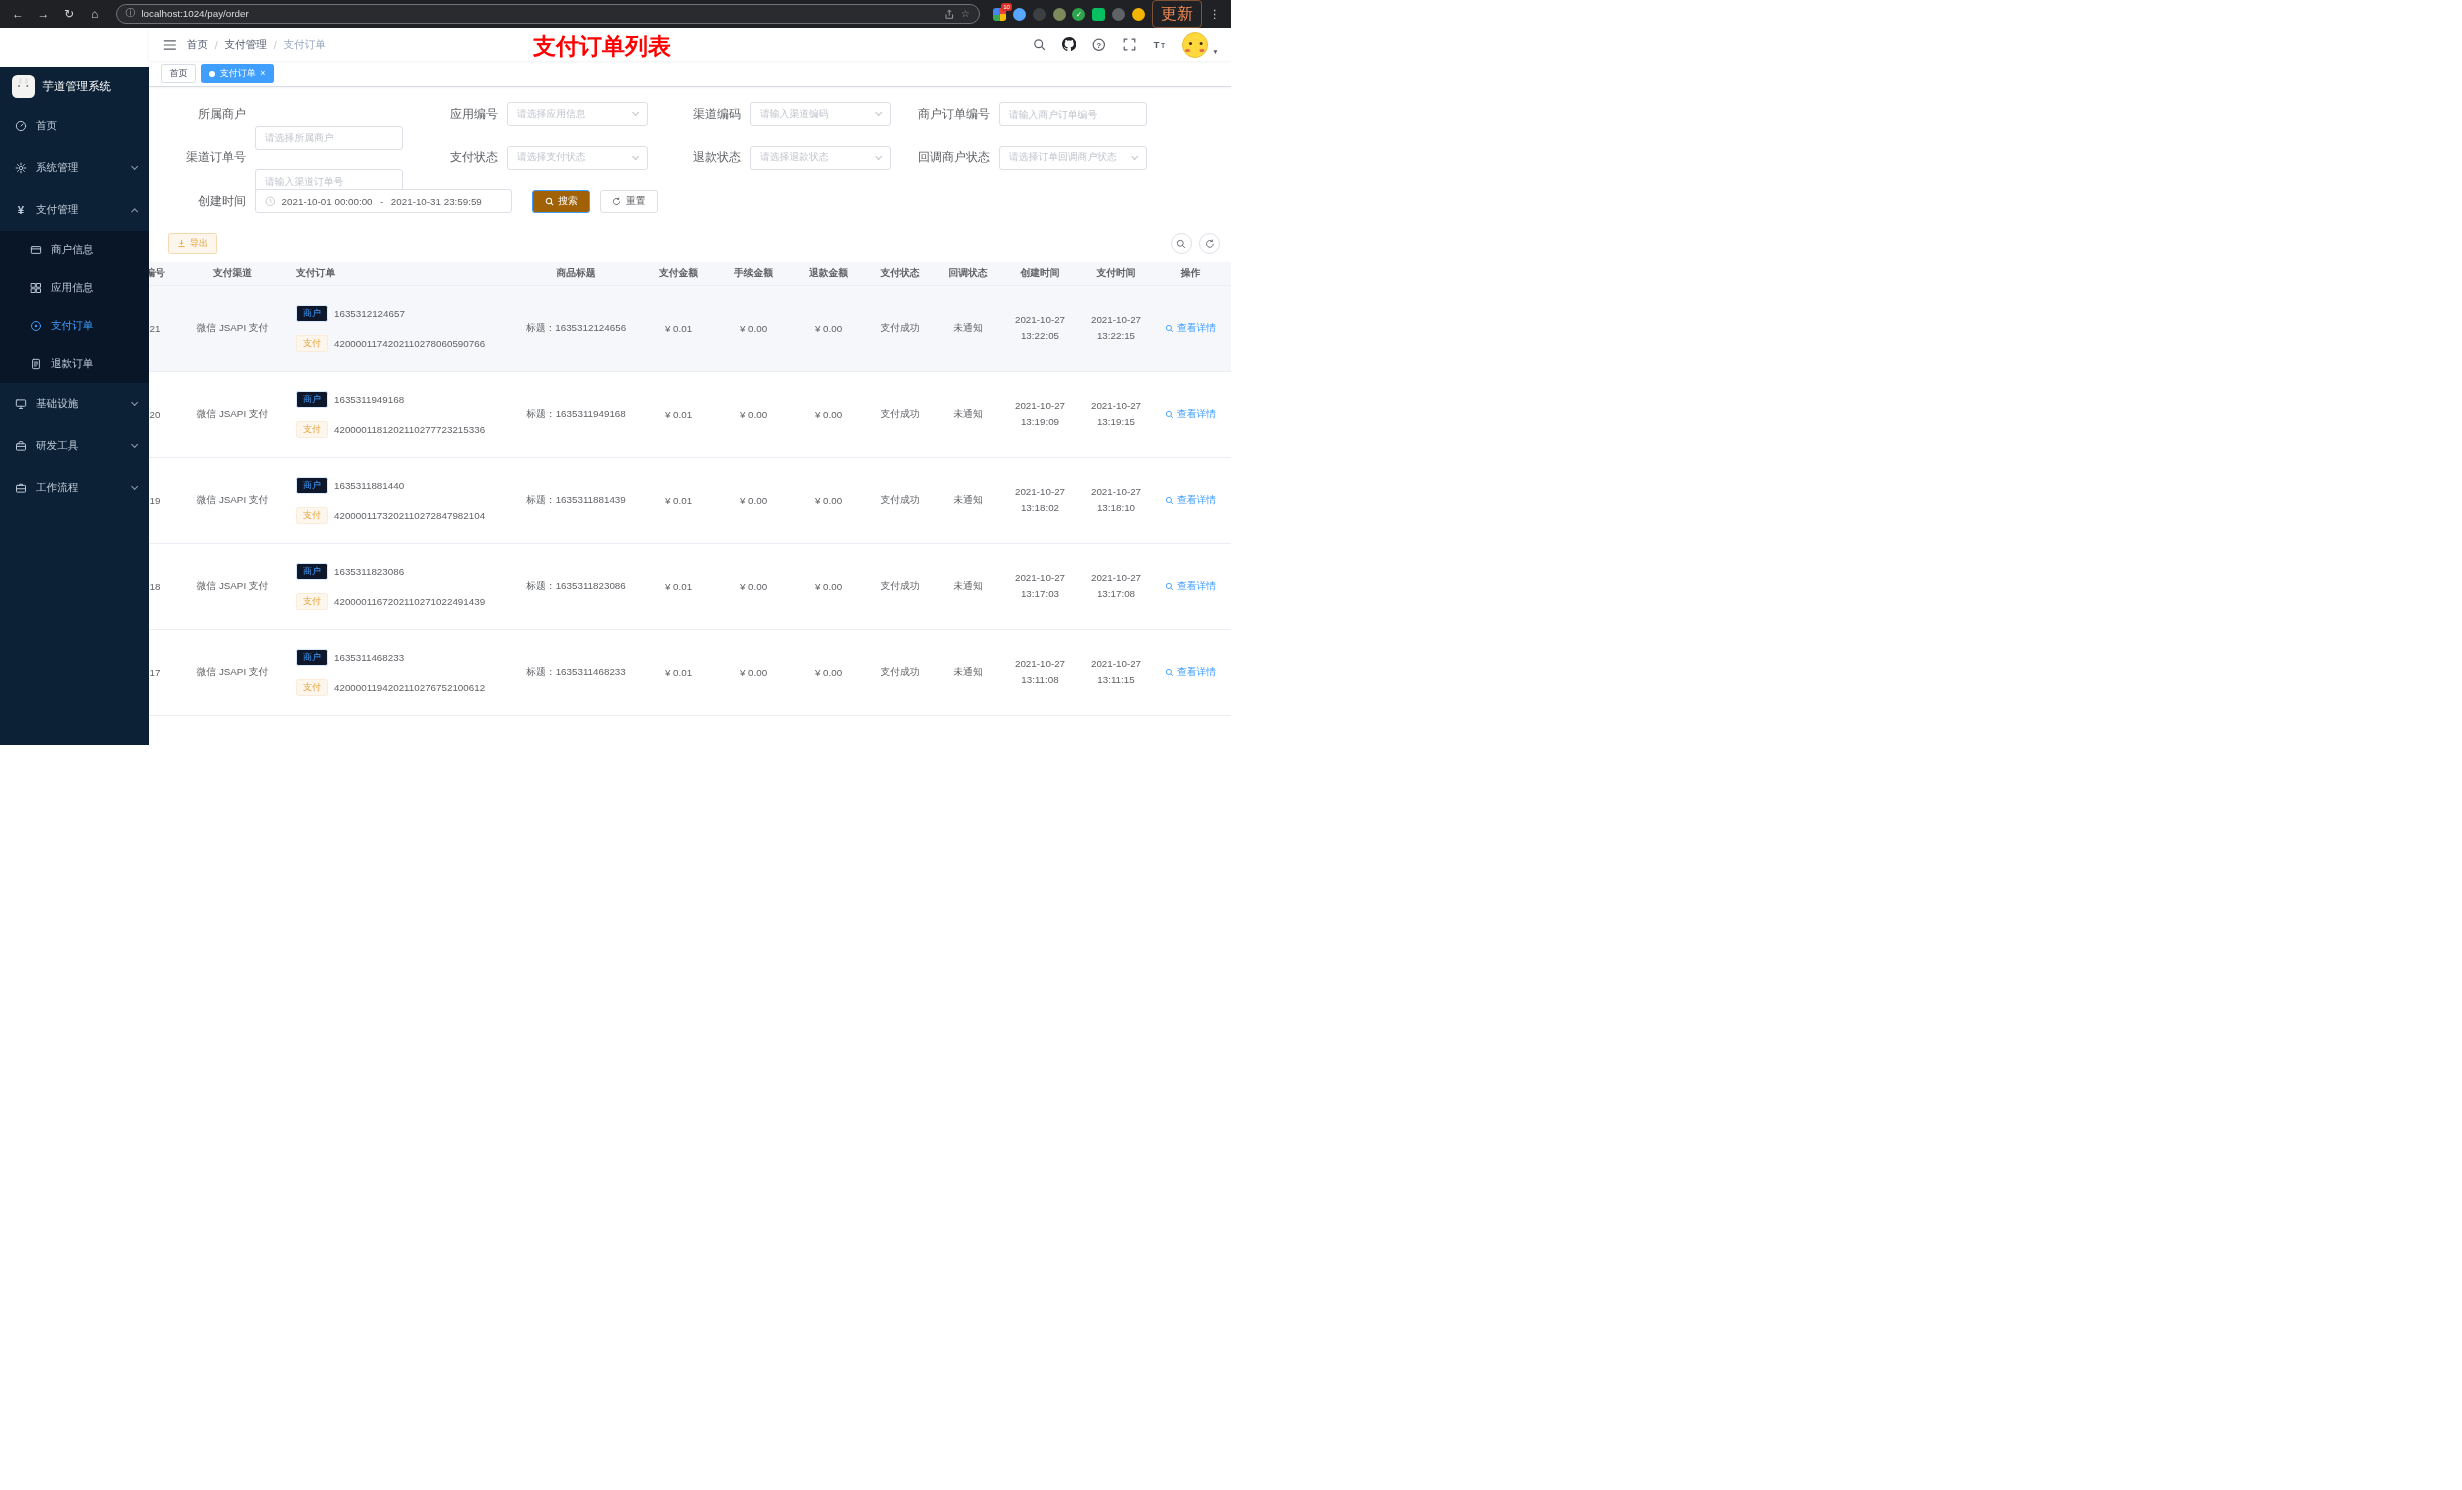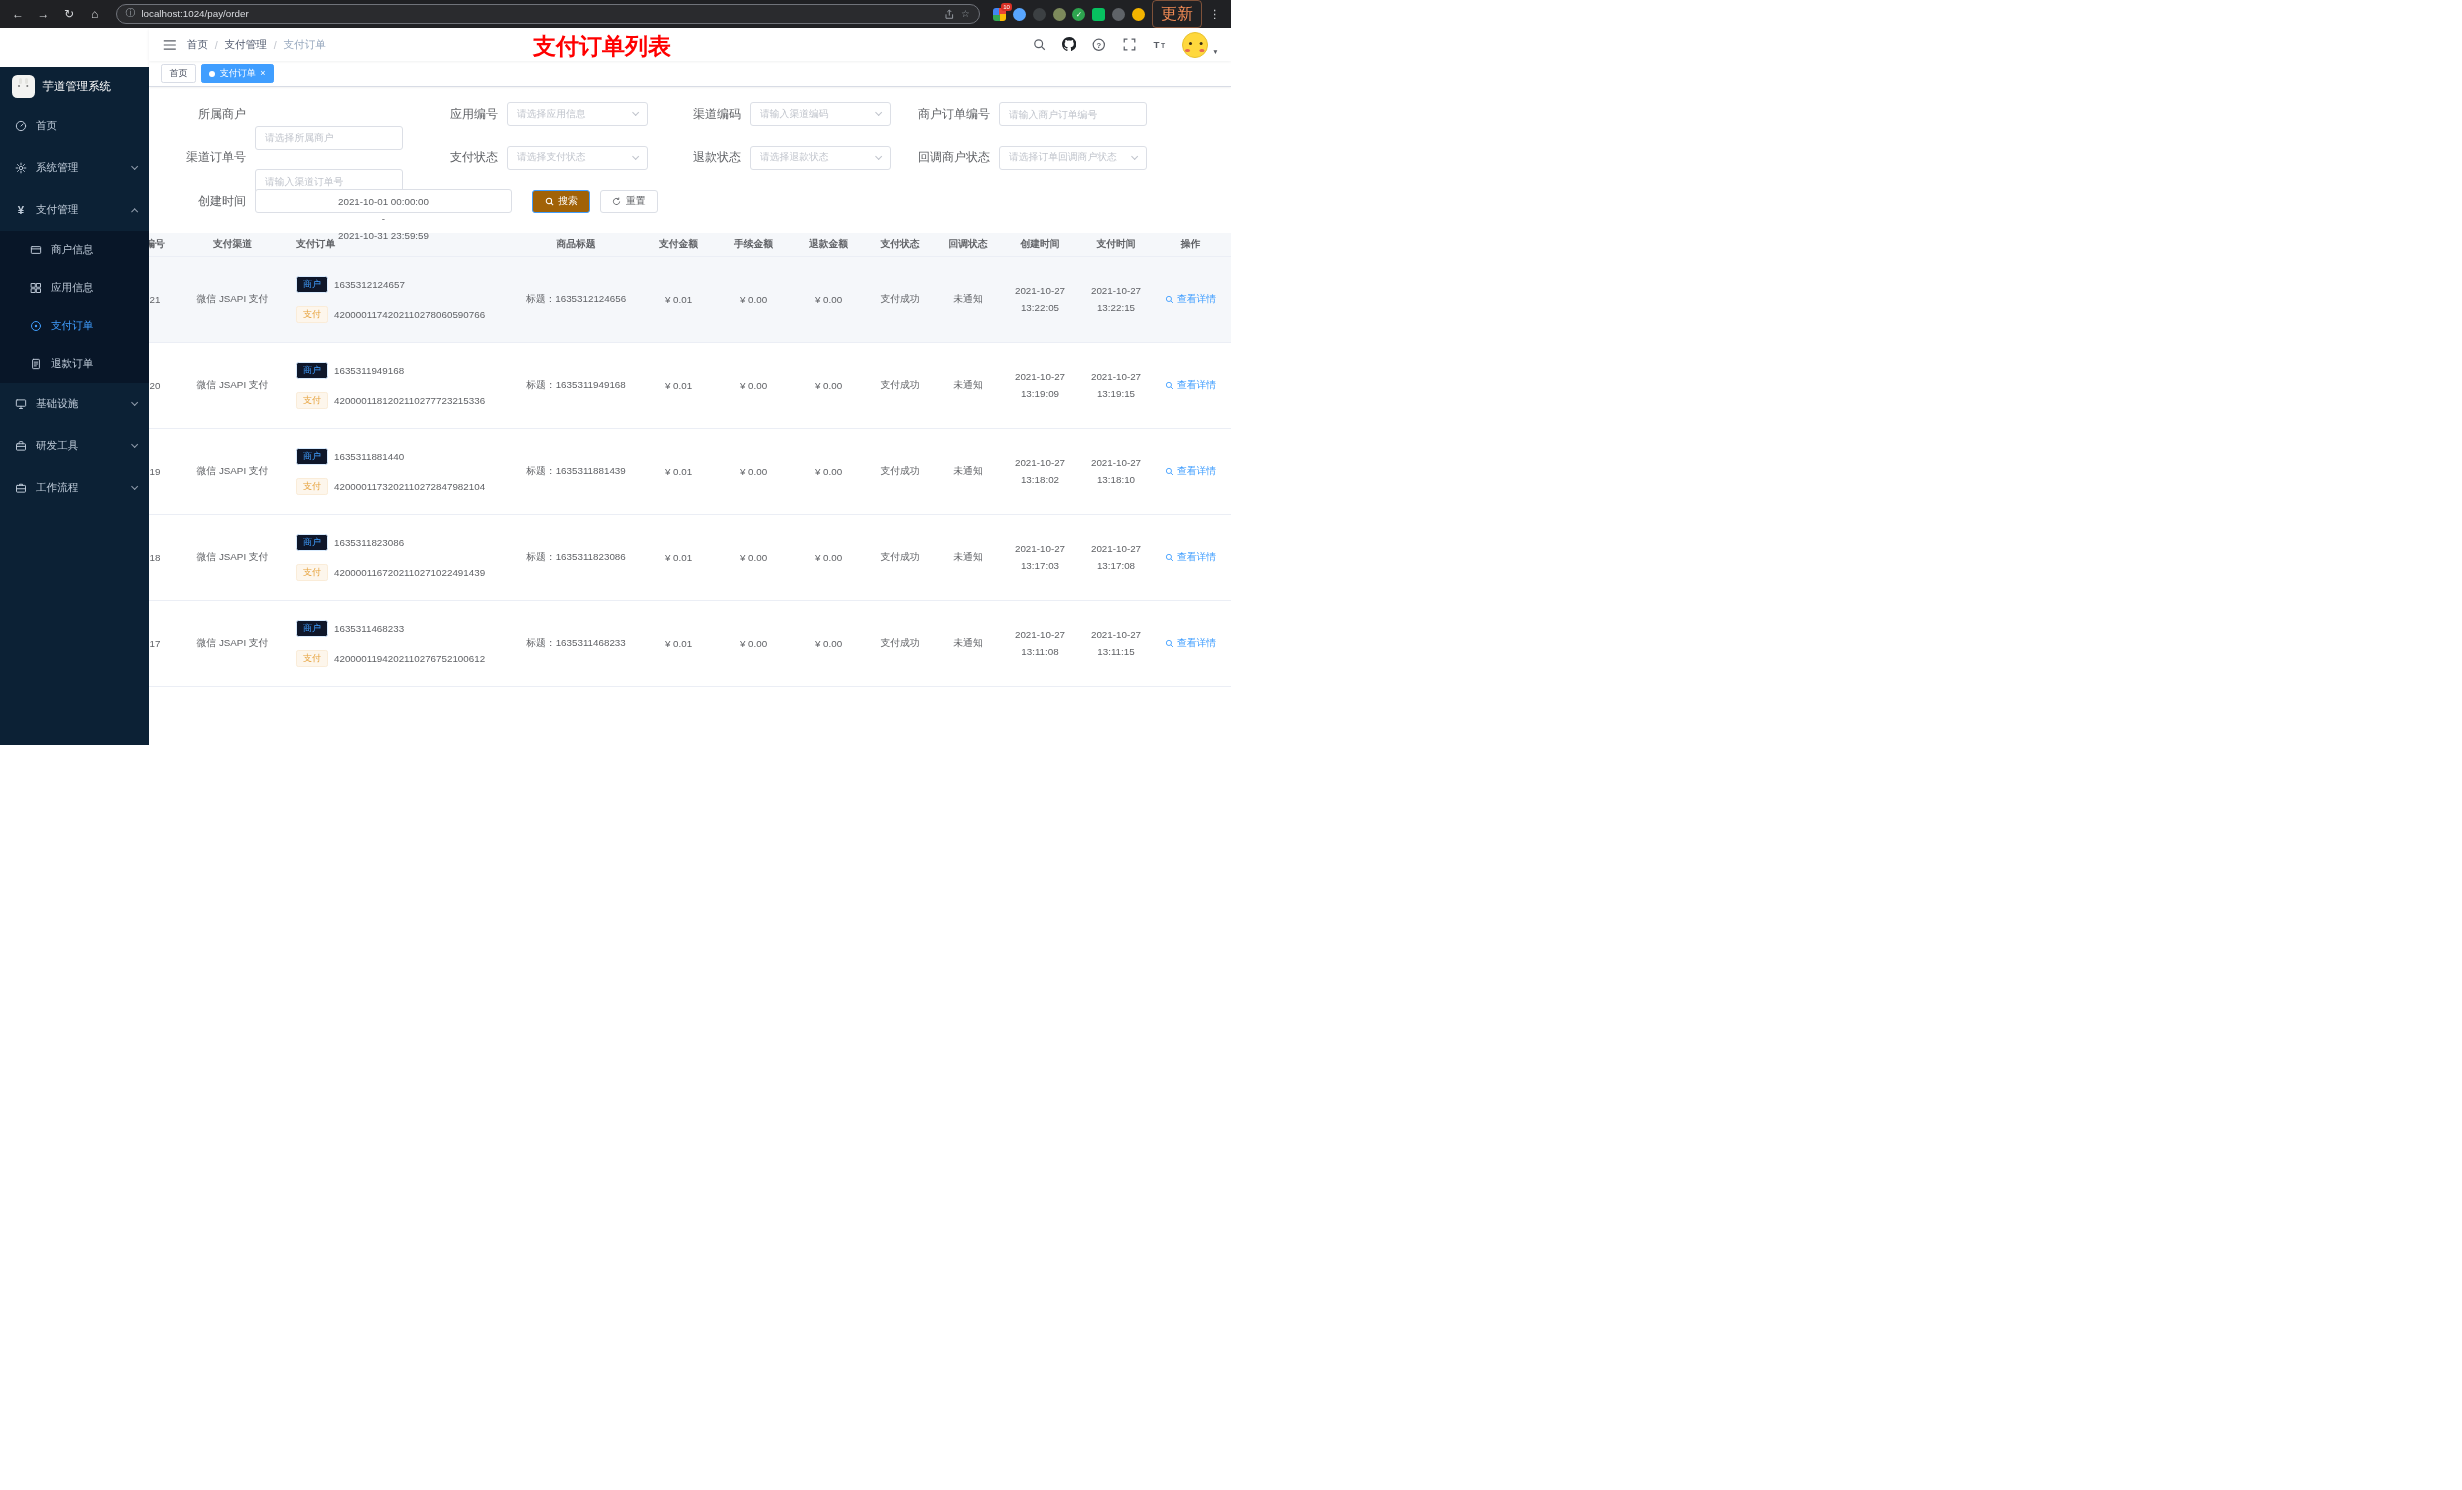--- a/index.html
+++ b/index.html
@@ -92,21 +92,21 @@
   .lw1 { width:87px; } .lw2 { width:104px; } .lw3 { width:102px; } .lw4 { width:108px; }
   .f-input, .f-select { height:24px; border:0.8px solid #dcdfe6; border-radius:3px; background:#fff;
     display:flex; align-items:center; padding:0 9px; font-size:9.8px; color:#606266; flex:0 0 auto; }
   input.f-input { outline:none; }
   input.f-input::placeholder { color:#c0c4cc; }
   .f-select { justify-content:space-between; cursor:pointer; gap:6px; }
   .f-select .ph { color:#c0c4cc; white-space:nowrap; overflow:hidden; }
   .sel-arrow { width:5.3px; height:5.3px; border-right:1px solid #c0c4cc; border-bottom:1px solid #c0c4cc;
     transform:rotate(45deg); margin-top:-3px; flex:0 0 auto; }
   .w196 { width:148px;margin-top:47px; } .w186 { width:141px; } .w195 { width:148px; }
-  .date-range { width:257px; gap:6px; justify-content:flex-start; cursor:pointer;flex-direction:column; }
+  .date-range { width:257px; gap:6px; justify-content:flex-start; cursor:pointer; }
   .date-range .dt { color:#606266; white-space:nowrap; }
   .date-range .dsep { color:#606266; padding:0 1.5px; }
   .btn { height:23px; border-radius:3px; display:inline-flex; align-items:center; justify-content:center;
     font-size:9.8px; cursor:pointer; gap:4.5px; border:0.8px solid transparent; }
   .btn-primary { background:#a16207; border-color:#409eff; color:#fff; padding:0 11.4px; margin-left:20.4px; }
   .btn-plain { background:#fff; border-color:#dcdfe6; color:#606266; padding:0 11.4px; margin-left:9.8px; }
 
   
   .list-toolbar { display:flex; align-items:center; padding:0 10.6px 0 19px; margin-top:1.5px; margin-bottom:7.6px; }
   .btn-export { height:21px; padding:0 8.3px; border-radius:2.3px; background:#fdf6ec; border:0.8px solid #f5dab1;
@@ -402,20 +402,42 @@
           <button class="btn btn-plain">
             <svg class="svg-ico" width="9" height="9" viewBox="0 0 16 16">
                 <path d="M13.5 8a5.5 5.5 0 1 1-1.8-4.1" stroke="#606266" fill="none" stroke-width="1.6"></path>
                 <path d="M12 1v3.2H8.8" stroke="#606266" fill="none" stroke-width="1.6"></path>
               </svg>
             <span>重置</span>
           </button>
         </div>
       </div>
 
+      <div class="list-toolbar">
+        <button class="btn-export">
+          <svg class="svg-ico" width="9" height="9" viewBox="0 0 16 16">
+              <path d="M8 2v7M5 6.5L8 9.5l3-3M2.5 13.5h11" stroke="#e6a23c" fill="none" stroke-width="1.6"></path>
+            </svg>
+          <span>导出</span>
+        </button>
+        <div class="tb-right">
+          <div class="circle-btn">
+            <svg class="svg-ico" width="9.8" height="9.8" viewBox="0 0 16 16">
+                <circle cx="7" cy="7" r="4.8" stroke="#606266" fill="none" stroke-width="1.5"></circle>
+                <path d="M10.6 10.6L14.5 14.5" stroke="#606266" stroke-width="1.5"></path>
+              </svg>
+          </div>
+          <div class="circle-btn">
+            <svg class="svg-ico" width="9.8" height="9.8" viewBox="0 0 16 16">
+                <path d="M13.5 8a5.5 5.5 0 1 1-1.8-4.1" stroke="#606266" fill="none" stroke-width="1.5"></path>
+                <path d="M12 1v3.2H8.8" stroke="#606266" fill="none" stroke-width="1.5"></path>
+              </svg>
+          </div>
+        </div>
+      </div>
 
       <div class="data-table">
         <div class="thead">
           <div class="th c0">编号</div>
           <div class="th c1">支付渠道</div>
           <div class="th c2">支付订单</div>
           <div class="th c3">商品标题</div>
           <div class="th c4">支付金额</div>
           <div class="th c5">手续金额</div>
           <div class="th c6">退款金额</div>

